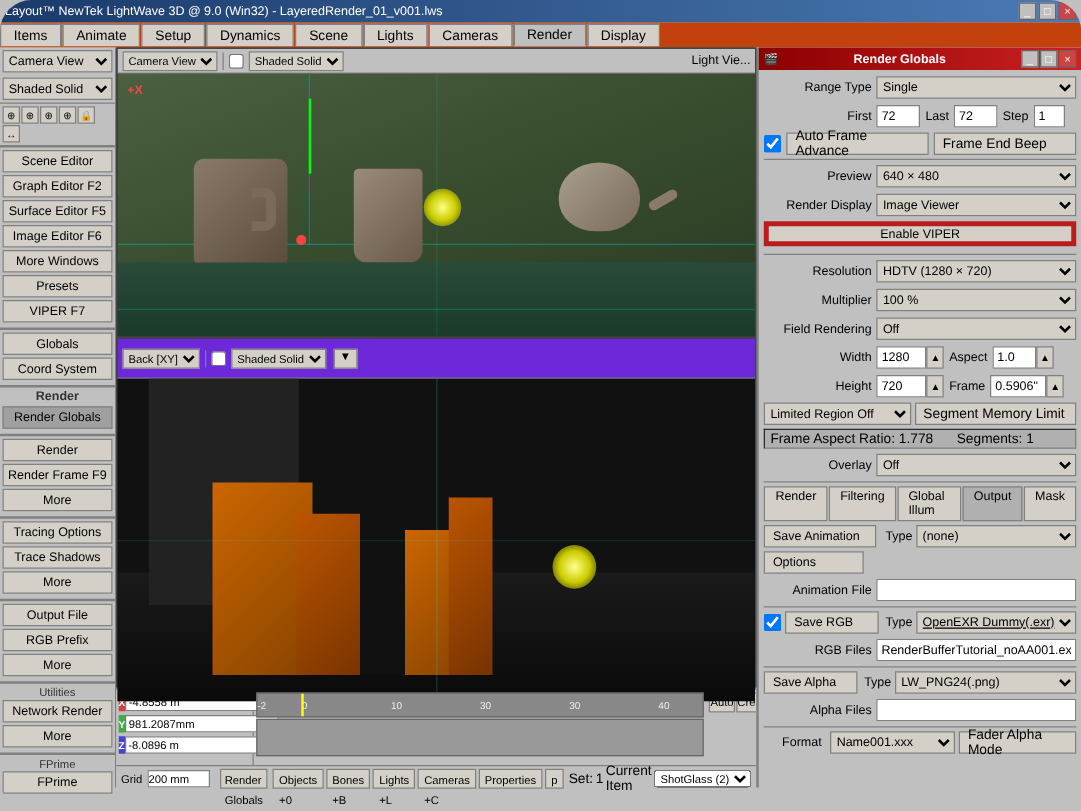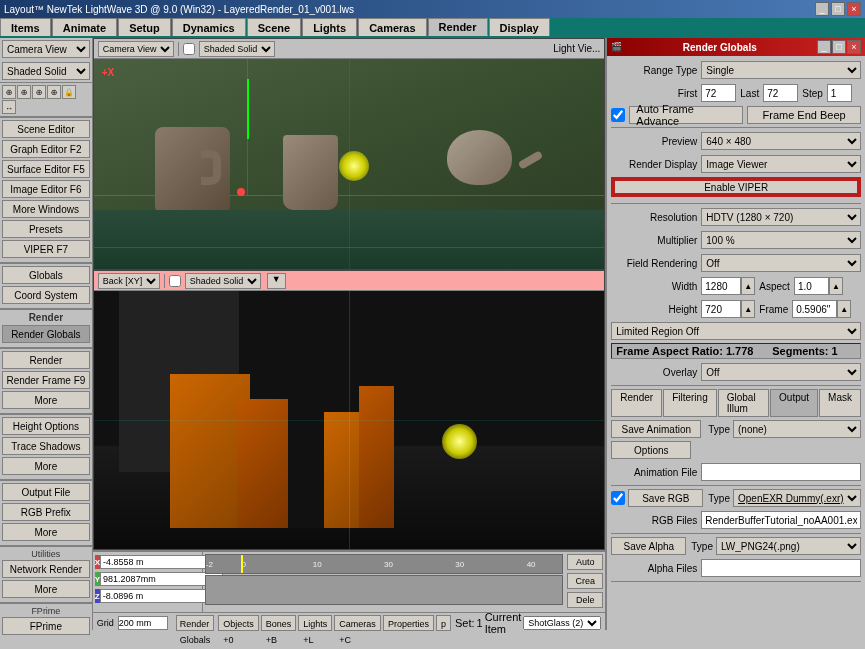--- a/index.html
+++ b/index.html
@@ -16,21 +16,21 @@
 
     
     .menu-bar {
       display: flex; background: #d4d0c8; border-bottom: 1px solid #808080;
       height: 20px; align-items: center;
     }
     .menu-item { padding: 2px 8px; cursor: pointer; height: 100%; display: flex; align-items: center; }
 
     
     .tab-bar {
-      display: flex; background: #0f766e; height: 20px; align-items: flex-start; font-weight: bold;
+      display: flex; background: #c2410c; height: 20px; align-items: center;
     }
     .tab {
       padding: 2px 10px; background: #d4d0c8; border: 1px solid #808080;
       border-bottom: none; cursor: pointer; margin-right: 1px; height: 18px;
       display: flex; align-items: center;
     }
     .tab.active { background: #c0c0c0; border-bottom: 1px solid #c0c0c0; }
 
     
     .left-panel { width: 110px; background: #c0c0c0; border-right: 1px solid #808080; display: flex; flex-direction: column; }
@@ -54,49 +54,49 @@
       background: linear-gradient(to right, #8b0000, #cc2222);
       color: white; padding: 2px 4px; height: 18px;
     }
 
     .rg-body { flex: 1; padding: 4px; overflow-y: auto; }
 
     .rg-row { display: flex; align-items: center; margin-bottom: 3px; height: 20px; }
     .rg-label { color: #000; text-align: right; min-width: 90px; padding-right: 4px; font-size: 10px; }
     .rg-input { height: 18px; background: white; border: 1px solid #808080; padding: 1px 3px; font-size: 10px; }
     .rg-dropdown { height: 18px; background: #d4d0c8; border: 1px solid #808080; font-size: 10px; cursor: pointer; }
-    .rg-btn { height: 18px; background: #d4d0c8; border: 1px solid #808080; font-size: 10px; cursor: pointer; padding: 0 6px; display: flex; align-items: center; justify-content: center; }
+    .rg-btn { height: 18px; background: #d4d0c8; border: 1px solid #808080; font-size: 10px; cursor: pointer; padding: 0 6px; display: flex; align-items: center; justify-content: flex-start; }
 
     .rg-separator { height: 1px; background: #808080; margin: 3px 0; }
 
-    .rg-info-bar { background: #b0b0b0; border: 1px inset #808080; padding: 1px 4px; font-size: 10px; margin-bottom: 3px; font-weight: bold; }
+    .rg-info-bar { background: #b0b0b0; border: 1px inset #808080; padding: 1px 4px; font-size: 10px; margin-bottom: 3px; }
 
     .spin-btn { width: 14px; height: 18px; background: #d4d0c8; border: 1px solid #808080; display: flex; align-items: center; justify-content: center; cursor: pointer; font-size: 8px; }
 
     .input-spin { display: flex; }
     .input-spin .rg-input { flex: 1; }
 
     .full-btn { width: 100%; height: 20px; background: #d4d0c8; border: 4px solid #b91c1c; cursor: pointer; font-size: 10px; margin-bottom: 3px; }
 
     select { font-size: 10px; }
 
     .viewport-bottom { height: 280px; background: #2a2a2a; border: 1px solid #444; position: relative; }
-    .viewport-bottom .viewport-header { display: flex; align-items: center; background: #fca5a5; height: 20px; border-bottom: 1px solid #808080; padding: 0 4px; gap: 4px; }
+    .viewport-bottom .viewport-header { display: flex; align-items: center; background: #6d28d9; height: 32px; border-bottom: 1px solid #808080; padding: 0 4px; gap: 4px; }
 
     .tiny-select { height: 16px; font-size: 9px; background: #d4d0c8; border: 1px solid #808080; }
     .tiny-btn { height: 16px; font-size: 9px; background: #d4d0c8; border: 1px solid #808080; padding: 0 4px; cursor: pointer; }
 
     .rg-section-tabs { display: flex; gap: 1px; margin-bottom: 3px; }
     .rg-section-tab { padding: 2px 8px; background: #d4d0c8; border: 1px solid #808080; cursor: pointer; font-size: 10px; }
     .rg-section-tab.active { background: #b0b0b0; }
   </style>
 </head>
 <body>
 
-<div style="width:865px; height:649px; position:relative; overflow:hidden;">
+<div style="width:865px; height:649px; position:relative; overflow:hidden;border-radius:25px;">
 
   <div class="title-bar">
     <span style="font-size:10px;">Layout™ NewTek LightWave 3D @ 9.0 (Win32) - LayeredRender_01_v001.lws</span>
     <div class="title-bar-buttons">
       <div class="title-bar-btn">_</div>
       <div class="title-bar-btn">□</div>
       <div class="title-bar-btn" style="background:#cc4444; color:white;">×</div>
     </div>
   </div>
 
@@ -157,21 +157,21 @@
         <div class="left-btn active">Render Globals</div>
       </div>
 
       <div class="left-section">
         <div class="left-btn">Render</div>
         <div class="left-btn">Render Frame  F9</div>
         <div class="left-btn">More</div>
       </div>
 
       <div class="left-section">
-        <div class="left-btn">Height Options</div>
+        <div class="left-btn">Tracing Options</div>
         <div class="left-btn">Trace Shadows</div>
         <div class="left-btn">More</div>
       </div>
 
       <div class="left-section">
         <div class="left-btn">Output File</div>
         <div class="left-btn">RGB Prefix</div>
         <div class="left-btn">More</div>
       </div>
 
@@ -288,21 +288,21 @@
               <span style="position:absolute;left:30%;font-size:8px;color:#eee;">10</span>
               <span style="position:absolute;left:50%;font-size:8px;color:#eee;">30</span>
               <span style="position:absolute;left:70%;font-size:8px;color:#eee;">30</span>
               <span style="position:absolute;left:90%;font-size:8px;color:#eee;">40</span>
 
               <div style="position:absolute;left:10%;width:2px;height:100%;background:#ffff00;cursor:ew-resize;"></div>
             </div>
             <div style="height:30px;background:#999;border:1px solid #666;margin-top:1px;"></div>
           </div>
 
-          <div style="width:40px;display:flex;flex-direction:column;gap:1px;padding:2px;">
+          <div style="width:40px;display:flex;flex-direction:row;gap:1px;padding:2px;">
             <div class="left-btn" style="font-size:9px;height:16px;">Auto</div>
             <div class="left-btn" style="font-size:9px;height:16px;">Crea</div>
             <div class="left-btn" style="font-size:9px;height:16px;">Dele</div>
           </div>
         </div>
 
         <div style="display:flex;align-items:center;height:20px;background:#c0c0c0;border-top:1px solid #808080;padding:0 4px;gap:4px;">
           <span style="font-size:9px;">Grid</span>
           <input type="text" value="200 mm" style="width: 50px; height: 14px; font-size: 9px; border: 1px solid rgb(128, 128, 128);">
           <div style="flex:1;"></div>
@@ -431,20 +431,23 @@
           <div class="input-spin">
             <input type="text" class="rg-input" style="width: 45px;" value="0.5906&quot;">
             <div class="spin-btn">▲</div>
           </div>
         </div>
 
         <div style="display:flex;align-items:center;margin-bottom:3px;gap:3px;">
           <select class="rg-dropdown" style="flex:1;">
             <option>Limited Region Off</option>
           </select>
+          <div class="rg-btn" style="flex:1;">
+            <span>Segment Memory Limit</span>
+          </div>
         </div>
 
         <div class="rg-info-bar">
           <span>Frame Aspect Ratio: 1.778</span>
           <span style="margin-left:16px;">Segments: 1</span>
         </div>
 
         <div class="rg-row">
           <span class="rg-label">Overlay</span>
           <select class="rg-dropdown" style="flex:1;">
@@ -505,19 +508,28 @@
           </select>
         </div>
 
         <div class="rg-row">
           <span class="rg-label">Alpha Files</span>
           <input type="text" class="rg-input" style="flex: 1 1 0%;" value="">
         </div>
 
         <div class="rg-separator"></div>
 
+        <div style="display:flex;align-items:center;margin-bottom:3px;gap:3px;">
+          <span class="rg-label" style="min-width:50px;">Format</span>
+          <select class="rg-dropdown" style="width:100px;">
+            <option>Name001.xxx</option>
+          </select>
+          <div class="rg-btn" style="flex:1;">
+            <span>Fader Alpha Mode</span>
+          </div>
+        </div>
 
       </div>
     </div>
 
   </div>
 
 </div>
 
 </body></html>

